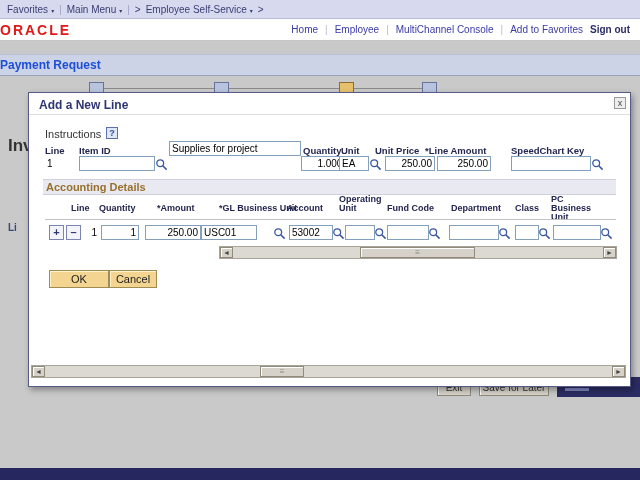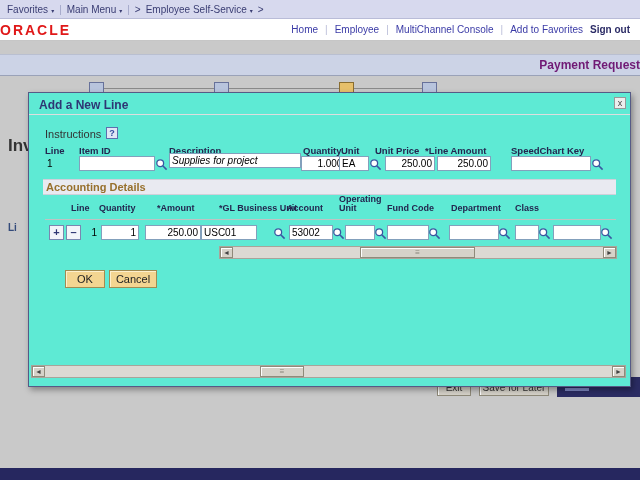--- a/index.html
+++ b/index.html
@@ -19,38 +19,38 @@
     border-bottom:1px solid #c6c6c6;box-sizing:border-box}
   .logo{position:absolute;left:0;top:3px;color:#e01818;font-size:14px;font-weight:bold;
     letter-spacing:2px}
   .toplinks{position:absolute;right:10px;top:5px;font-size:10px;display:flex;gap:7px;align-items:center}
   .toplink{color:#3a3aa6;cursor:pointer}
   .pipe{color:#b9bcd8}
   .signout{color:#2c2c66;font-weight:bold;cursor:pointer}
 
   .titleband{position:absolute;left:0;top:54px;width:640px;height:22px;background:#ccd3e6;
     border-top:1px solid #b9bfd0;border-bottom:1px solid #9aa2b8;box-sizing:border-box;
-    text-align:right;font-weight:bold;color:#701a75;font-size:12px;line-height:20px}
+    text-align:left;font-weight:bold;color:#1d4ed8;font-size:12px;line-height:20px}
 
   
   .wizard-line{position:absolute;left:95px;top:88px;width:334px;height:1px;background:#8a8a8a}
   .step{position:absolute;top:82px;width:13px;height:13px;background:#b8c4dd;border:1px solid #67719a}
   .step.current{background:#e7c06b;border-color:#8a6d2f}
   .frag-inv{position:absolute;left:8px;top:136px;font-size:17px;font-weight:bold;color:#333}
   .frag-li{position:absolute;left:8px;top:222px;font-size:10px;font-weight:bold;color:#334a7a}
 
   .gray-btn{position:absolute;top:379px;height:17px;background:#d6d2c9;border:1px solid #8f8a7a;
     box-shadow:inset 1px 1px 0 #ffffff;font-size:10px;color:#333;text-align:center;line-height:15px;
     box-sizing:border-box;cursor:pointer}
   .navy-box{position:absolute;left:557px;top:377px;width:83px;height:20px;background:#2b2c63;cursor:pointer}
   .navy-box .stripe{position:absolute;left:8px;width:24px;height:3px;background:#7d86c0}
   .bottombar{position:absolute;left:0;top:468px;width:640px;height:12px;background:#26275f}
 
   
-  .modal{position:absolute;left:28px;top:92px;width:601px;height:293px;background:#5eead4;
+  .modal{position:absolute;left:28px;top:92px;width:601px;height:293px;background:#ffffff;
     border:1px solid #565a86;box-shadow:2px 3px 6px rgba(0,0,0,.35);z-index:10}
   .modal-header{position:absolute;left:0;top:0;width:100%;height:22px;border-bottom:1px solid #dedede;box-sizing:border-box}
   .modal-title{position:absolute;left:10px;top:5px;font-size:12px;font-weight:bold;color:#2e3674}
   .modal-close{position:absolute;right:4px;top:4px;width:12px;height:12px;background:#eeeeee;
     border:1px solid #999;font-size:9px;line-height:10px;text-align:center;color:#444;cursor:pointer;box-sizing:border-box}
 
   .instructions{position:absolute;left:16px;top:35px;font-size:11px;color:#333}
   .help-icon{position:absolute;left:77px;top:34px;width:12px;height:12px;background:#dfe7f5;
     border:1px solid #5c6fae;color:#2e4a9e;font-size:9px;font-weight:bold;text-align:center;
     line-height:11px;box-sizing:border-box;cursor:pointer}
@@ -159,21 +159,21 @@
   <div class="flabel" style="left:346px;top:52px">Unit Price</div>
   <div class="flabel" style="left:396px;top:52px">*Line Amount</div>
   <div class="flabel" style="left:482px;top:52px">SpeedChart Key</div>
 
   <div class="fvalue" style="left:18px;top:65px">1</div>
   <input class="tin" style="left: 50px; top: 63px; width: 70px;" value="">
   <span class="lookup" style="left:126px;top:64px"><svg width="13" height="13" viewBox="0 0 13 13">
         <circle cx="5.2" cy="5.2" r="3.4" fill="#fff" stroke="#3a57a0" stroke-width="1.3"></circle>
         <line x1="8" y1="8" x2="11.6" y2="11.6" stroke="#3a57a0" stroke-width="1.6"></line>
       </svg></span>
-  <input class="tin" style="left: 140px; top: 60px; width: 126px; font-style: italic;" value="Supplies for project">
+  <input class="tin" style="left: 140px; top: 48px; width: 126px;" value="Supplies for project">
   <input class="tin num" style="left: 272px; top: 63px; width: 44px;" value="1.0000">
   <input class="tin" style="left: 310px; top: 63px; width: 24px;" value="EA">
   <span class="lookup" style="left:340px;top:64px"><svg width="13" height="13" viewBox="0 0 13 13">
         <circle cx="5.2" cy="5.2" r="3.4" fill="#fff" stroke="#3a57a0" stroke-width="1.3"></circle>
         <line x1="8" y1="8" x2="11.6" y2="11.6" stroke="#3a57a0" stroke-width="1.6"></line>
       </svg></span>
   <input class="tin num" style="left: 356px; top: 63px; width: 44px;" value="250.00">
   <input class="tin num" style="left: 408px; top: 63px; width: 48px;" value="250.00">
   <input class="tin" style="left: 482px; top: 63px; width: 74px;" value="">
   <span class="lookup" style="left:562px;top:64px"><svg width="13" height="13" viewBox="0 0 13 13">
@@ -186,20 +186,21 @@
 
   <div class="ghead" style="left:42px;top:110px">Line</div>
   <div class="ghead" style="left:70px;top:110px">Quantity</div>
   <div class="ghead" style="left:128px;top:110px">*Amount</div>
   <div class="ghead" style="left:190px;top:110px">*GL Business Unit</div>
   <div class="ghead" style="left:258px;top:110px">Account</div>
   <div class="ghead wrap" style="left:310px;top:102px;width:44px">Operating Unit</div>
   <div class="ghead" style="left:358px;top:110px">Fund Code</div>
   <div class="ghead" style="left:422px;top:110px">Department</div>
   <div class="ghead" style="left:486px;top:110px">Class</div>
+  <div class="ghead wrap" style="left:522px;top:102px;width:50px">PC Business Unit</div>
   <div class="grid-rule"></div>
 
   <div class="rowbtn" style="left:20px">+</div>
   <div class="rowbtn" style="left:37px">–</div>
   <div class="fvalue" style="left:56px;top:134px;width:12px;text-align:right">1</div>
   <input class="tin num" style="left: 72px; top: 132px; width: 32px;" value="1">
   <input class="tin num" style="left: 116px; top: 132px; width: 50px;" value="250.00">
   <input class="tin" style="left: 172px; top: 132px; width: 50px;" value="USC01">
   <span class="lookup" style="left:244px;top:133px"><svg width="13" height="13" viewBox="0 0 13 13">
         <circle cx="5.2" cy="5.2" r="3.4" fill="#fff" stroke="#3a57a0" stroke-width="1.3"></circle>
@@ -235,21 +236,21 @@
         <circle cx="5.2" cy="5.2" r="3.4" fill="#fff" stroke="#3a57a0" stroke-width="1.3"></circle>
         <line x1="8" y1="8" x2="11.6" y2="11.6" stroke="#3a57a0" stroke-width="1.6"></line>
       </svg></span>
 
   <div class="hscroll" style="left:190px;top:153px;width:398px">
     <div class="sbtn left">◄</div>
     <div class="thumb" style="left:140px;width:115px">≡</div>
     <div class="sbtn right">►</div>
   </div>
 
-  <div class="ps-btn" style="left:36px;width:40px">OK</div>
+  <div class="ps-btn" style="left:20px;width:60px">OK</div>
   <div class="ps-btn" style="left:80px;width:48px">Cancel</div>
 
   <div class="hscroll" style="left:2px;top:272px;width:595px">
     <div class="sbtn left">◄</div>
     <div class="thumb" style="left:228px;width:44px">≡</div>
     <div class="sbtn right">►</div>
   </div>
 </div>
 
 </body></html>

